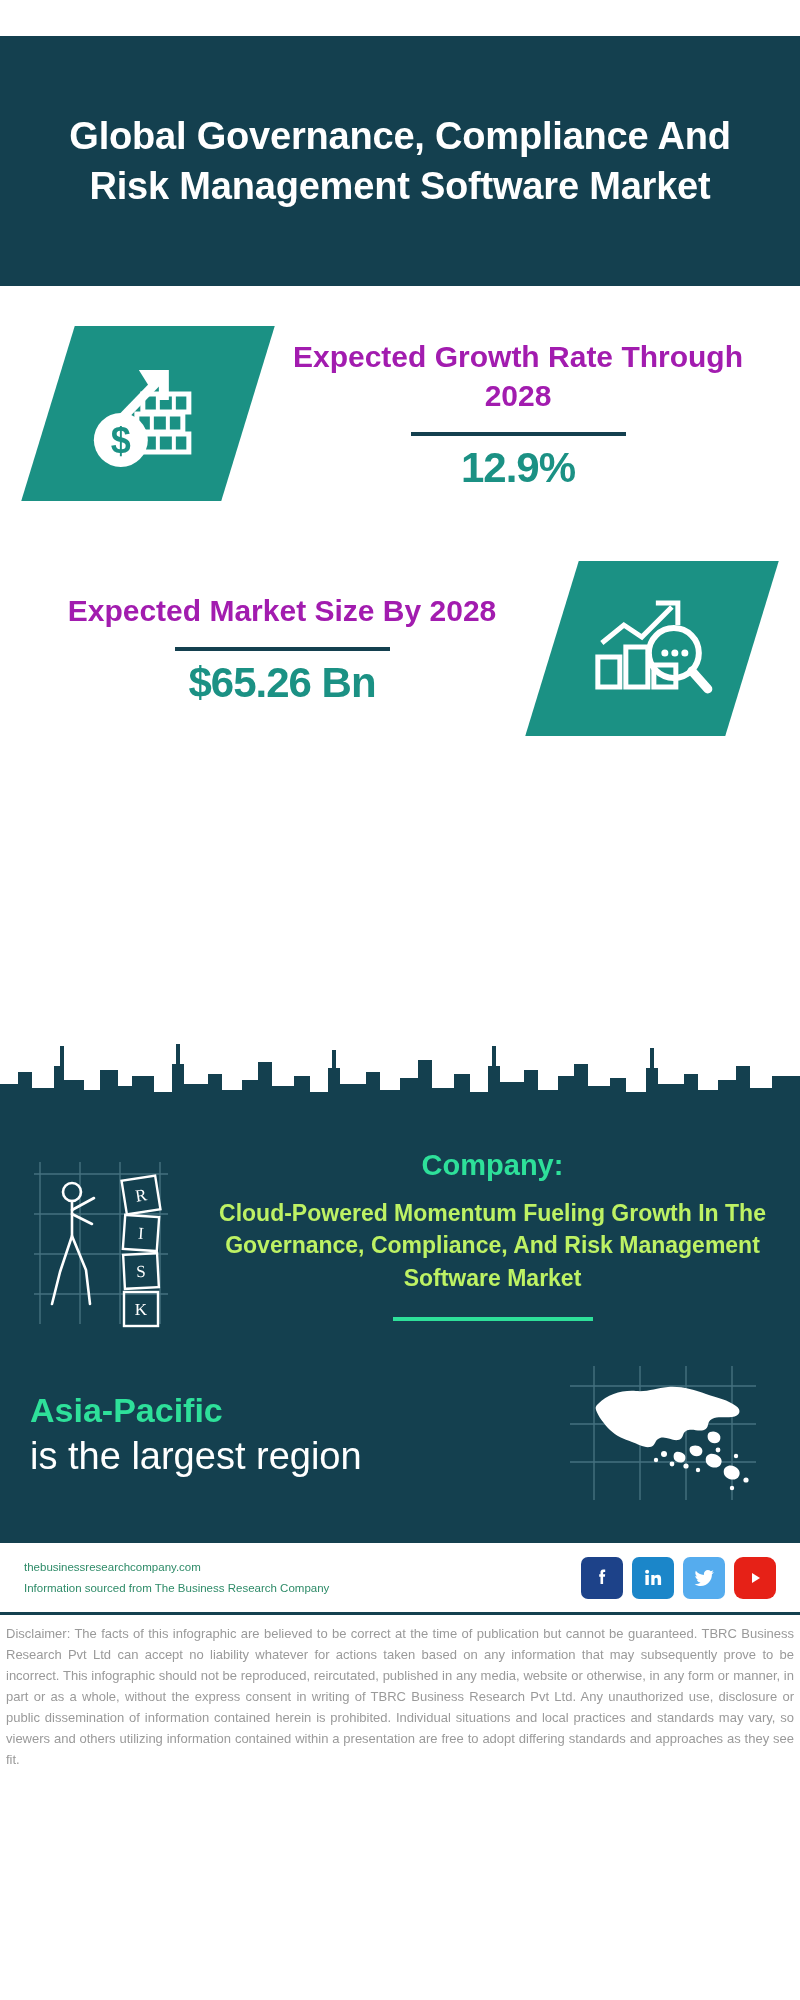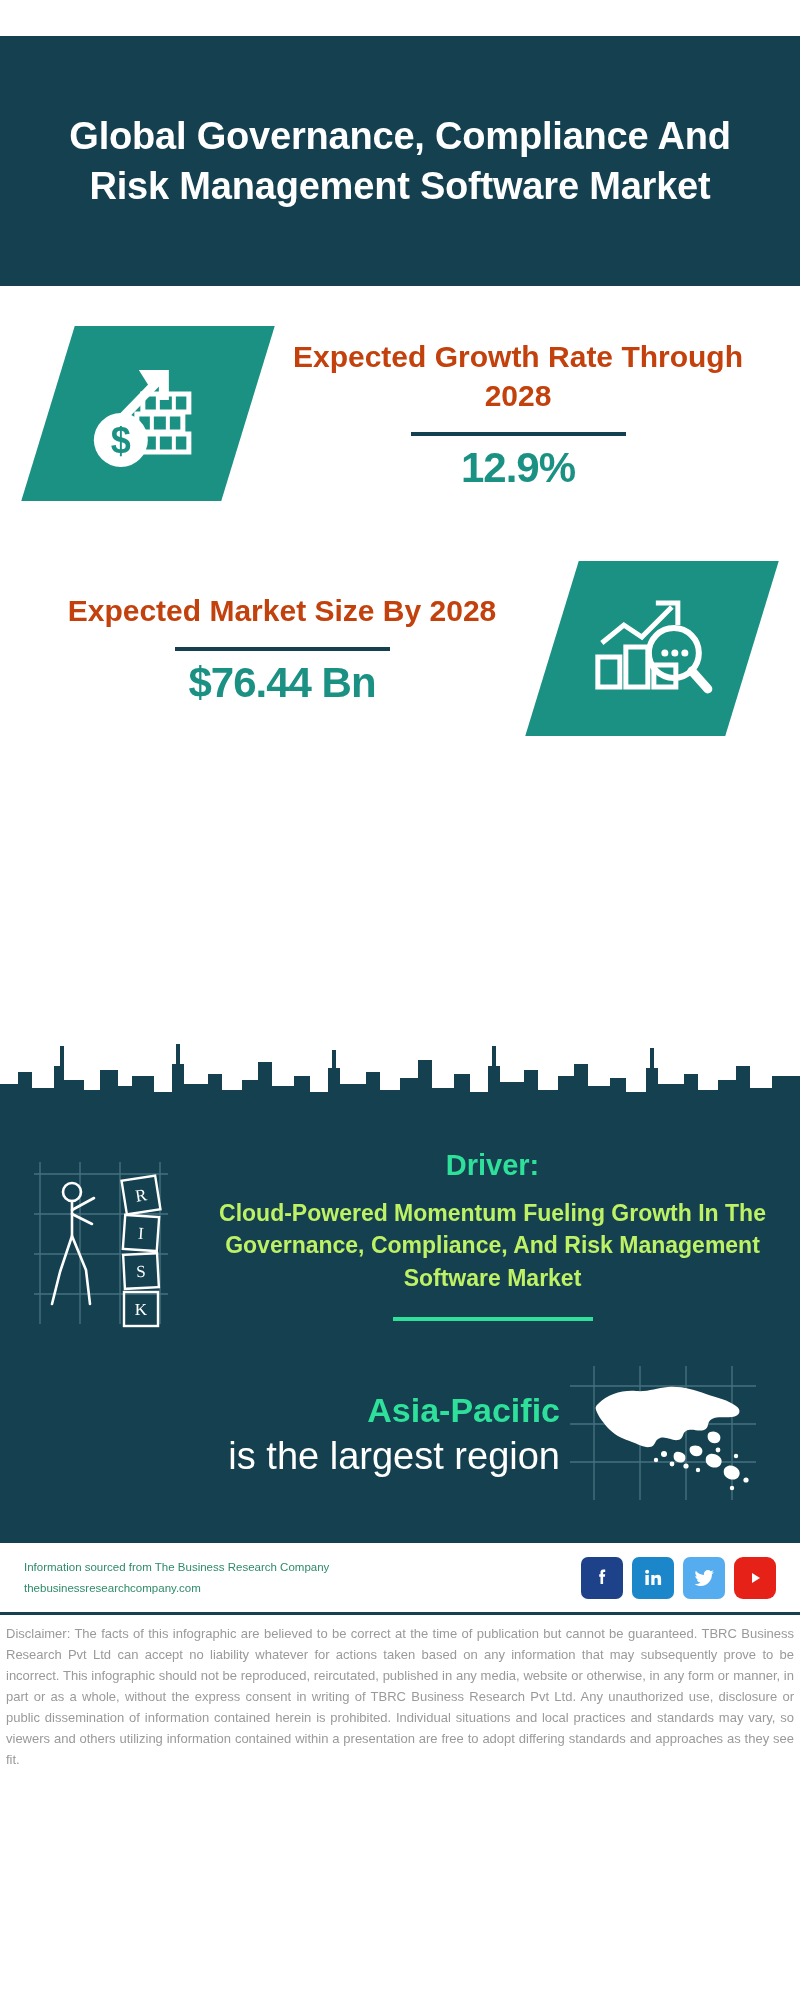--- a/index.html
+++ b/index.html
@@ -38,21 +38,21 @@
     background: #1b9184;
     transform: skewX(-17deg);
     display: flex; align-items: center; justify-content: center;
     flex: 0 0 auto;
     margin: 0 18px;
   }
   .badge .glyph { transform: skewX(17deg); display: block; }
 
   .stat-text { flex: 1 1 auto; text-align: center; padding: 0 6px; }
   .stat-title {
-    color: #c2410c;
+    color: #a21caf;
     font-size: 30px; font-weight: bold;
     line-height: 1.3;
   }
   .rule {
     width: 215px; height: 4px; background: #14404f;
     margin: 17px auto 10px auto;
   }
   .stat-value {
     color: #1b9184;
     font-size: 42px; font-weight: bold;
@@ -74,21 +74,21 @@
   }
   .driver-text {
     color: #bef264; font-size: 23px; font-weight: bold; line-height: 1.42;
   }
   .driver-rule {
     width: 200px; height: 4px; background: #2ee09a;
     margin: 22px auto 0 auto;
   }
 
   .region-row { display: flex; align-items: center; padding: 26px 30px 10px 30px; }
-  .region-body { flex: 1 1 auto; text-align: right; }
+  .region-body { flex: 1 1 auto; text-align: left; }
   .region-name { color: #2ee09a; font-size: 34px; font-weight: bold; line-height: 1.25; }
   .region-sub { color: #ffffff; font-size: 38px; font-weight: normal; line-height: 1.3; }
   .region-art { flex: 0 0 210px; height: 150px; position: relative; }
 
   
   .footer-bar { background: #ffffff; height: 72px; display: flex; align-items: center;
                 padding: 0 24px; border-top: 3px solid #14404f; }
   .src { flex: 1 1 auto; }
   .src div { color: #2e8b68; font-size: 11.5px; line-height: 1.75; }
   .socials { display: flex; gap: 9px; align-items: center; }
@@ -164,21 +164,21 @@
               <circle cx="77" cy="62" r="3.5"></circle>
               <circle cx="87" cy="62" r="3.5"></circle>
               <circle cx="97" cy="62" r="3.5"></circle>
             </g>
           </svg>
         </span>
       </div>
       <div class="stat-text">
         <div class="stat-title">Expected Market Size By 2028</div>
         <div class="rule"></div>
-        <div class="stat-value">$76.44 Bn</div>
+        <div class="stat-value">$65.26 Bn</div>
       </div>
     </div>
   </div>
 
   <svg class="skyline" viewBox="0 0 800 120" preserveAspectRatio="none">
     <rect x="0" y="92" width="800" height="28" fill="#14404f"></rect>
     <g fill="#14404f">
       <rect x="0" y="78" width="18" height="42"></rect>
         <rect x="18" y="66" width="14" height="54"></rect>
       <rect x="32" y="82" width="22" height="38"></rect>
@@ -264,21 +264,21 @@
             <text x="113" y="95" transform="rotate(4 113 89)">I</text>
             <text x="113" y="133" transform="rotate(-3 113 127)">S</text>
           </g>
           <g fill="none" stroke="#ffffff" stroke-width="2.4">
             <rect x="96" y="148" width="34" height="34"></rect>
           </g>
           <text x="113" y="171" fill="#ffffff" font-family="Liberation Serif, serif" font-size="17" text-anchor="middle">K</text>
         </svg>
       </div>
       <div class="driver-body">
-        <div class="driver-label">Driver:</div>
+        <div class="driver-label">Company:</div>
         <div class="driver-text">Cloud-Powered Momentum Fueling Growth In The Governance, Compliance, And Risk Management Software Market</div>
         <div class="driver-rule"></div>
       </div>
     </div>
 
     <div class="region-row">
       <div class="region-body">
         <div class="region-name">Asia-Pacific</div>
         <div class="region-sub">is the largest region</div>
       </div>
@@ -314,22 +314,22 @@
               <circle cx="186" cy="120" r="2.6"></circle>
             <circle cx="172" cy="128" r="2.2"></circle>
           </g>
         </svg>
       </div>
     </div>
   </div>
 
   <div class="footer-bar">
     <div class="src">
+      <div>thebusinessresearchcompany.com</div>
       <div>Information sourced from The Business Research Company</div>
-      <div>thebusinessresearchcompany.com</div>
     </div>
     <div class="socials">
       <a class="sq fb">
         <svg width="24" height="24" viewBox="0 0 24 24" fill="#ffffff">
           <path d="M15.2 8.2h-2.1V6.9c0-.6.4-.8.7-.8h1.4V3.6l-2-.01c-2.2 0-2.7 1.6-2.7 2.7v1.9H9.2v2.6h1.3V18h2.6v-7.2h1.8l.3-2.6z"></path>
         </svg>
       </a>
       <a class="sq li">
         <svg width="24" height="24" viewBox="0 0 24 24" fill="#ffffff">
           <rect x="4.4" y="9" width="3.4" height="10"></rect>

